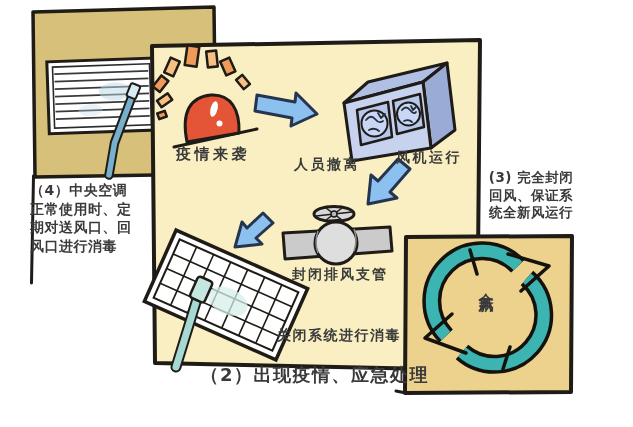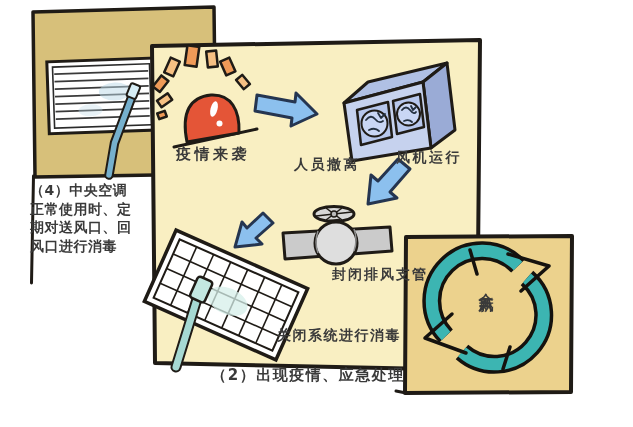--- a/index.html
+++ b/index.html
@@ -6,26 +6,26 @@
   .stage{
     position:relative;width:633px;height:427px;overflow:hidden;background:#ffffff;
     font-family:"DejaVu Sans",sans-serif;
   }
   .stage svg{position:absolute;left:0;top:0;}
   .txt{
     position:absolute;color:#3a3a3a;font-weight:700;
     white-space:pre-line;line-height:18.5px;
   }
   .cap1{left:30px;top:181px;width:138px;font-size:14px;letter-spacing:0.5px;}
-  .cap2{left:175px;top:366px;width:266px;font-size:15px;letter-spacing:1.5px;text-align:center;white-space:nowrap;}
+  .cap2{left:163px;top:366px;width:266px;font-size:18px;letter-spacing:1.5px;text-align:right;white-space:nowrap;}
   .cap3{left:474px;top:169px;width:114px;font-size:13.5px;line-height:17.5px;letter-spacing:0.5px;text-align:center;}
   .lbl-epidemic{left:176px;top:145px;font-size:15px;letter-spacing:3.5px;white-space:nowrap;}
   .lbl-fan{left:396px;top:148px;font-size:14px;letter-spacing:2.5px;white-space:nowrap;}
   .lbl-evacuate{left:294px;top:155px;font-size:14px;letter-spacing:2.5px;white-space:nowrap;}
-  .lbl-valve{left:292px;top:265px;font-size:14px;letter-spacing:2px;white-space:nowrap;margin-left:40px;}
+  .lbl-valve{left:292px;top:265px;font-size:14px;letter-spacing:2px;white-space:nowrap;}
   .lbl-disinfect{left:277px;top:326px;font-size:14px;letter-spacing:1.5px;white-space:nowrap;}
   .lbl-freshair{
     left:477px;top:281px;font-size:15px;letter-spacing:2px;
     writing-mode:vertical-rl;text-orientation:upright;line-height:18px;
   }
 </style>
 </head>
 <body>
 
 <div class="stage">
@@ -176,20 +176,23 @@
       </g>
     </g>
   </g>
 </svg>
 
   <div class="txt cap1">（4）中央空调
 正常使用时、定
 期对送风口、回
 风口进行消毒</div>
   <div class="txt cap2">（2）出现疫情、应急处理</div>
+  <div class="txt cap3">(3) 完全封闭
+回风、保证系
+统全新风运行</div>
 
   <div class="txt lbl-epidemic">疫情来袭</div>
   <div class="txt lbl-fan">风机运行</div>
   <div class="txt lbl-evacuate">人员撤离</div>
   <div class="txt lbl-valve">封闭排风支管</div>
   <div class="txt lbl-disinfect">关闭系统进行消毒</div>
   <div class="txt lbl-freshair">全新风</div>
 
 </div>
 

